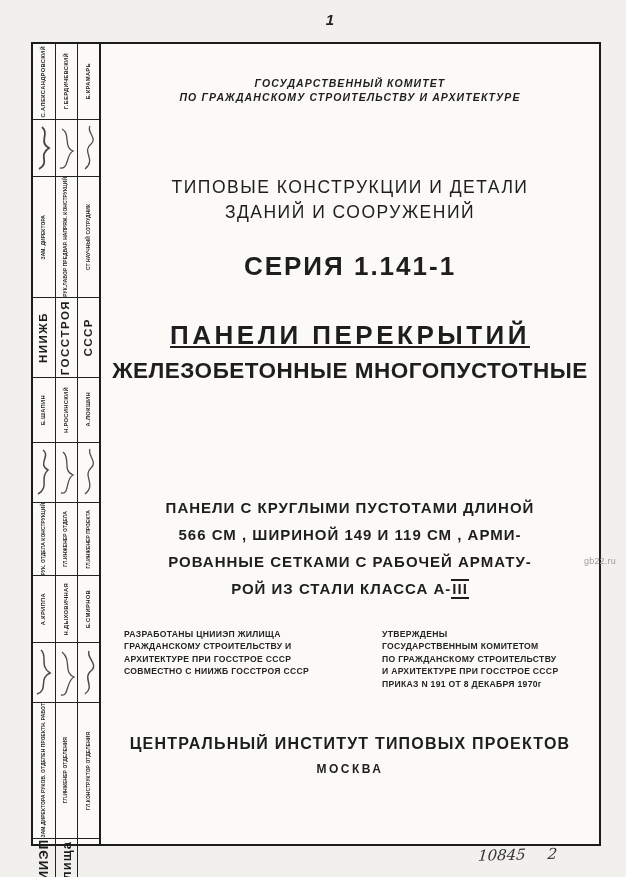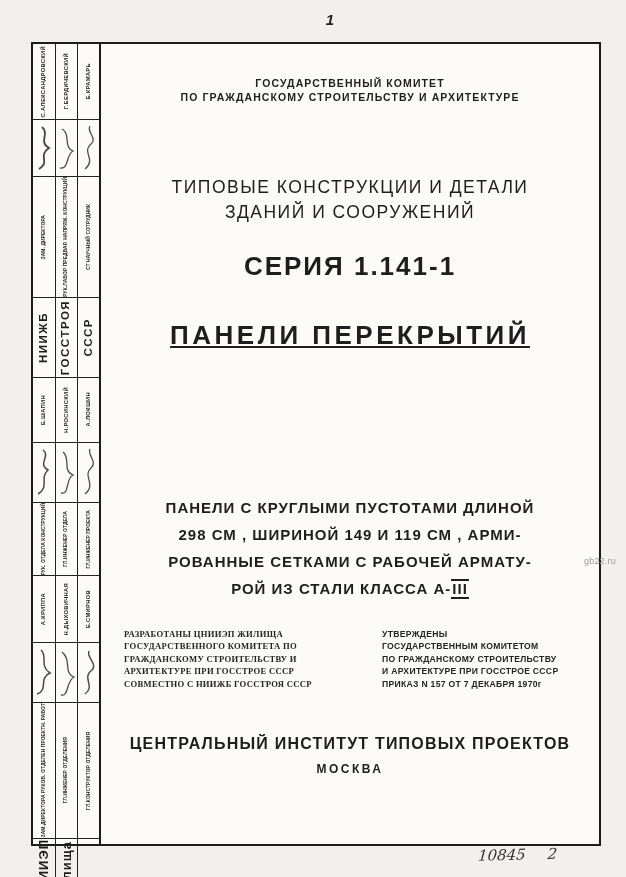--- a/index.html
+++ b/index.html
@@ -39,31 +39,31 @@
     text-align:center; line-height:1.18;
   }
   .nm { font-size:5.8px; font-weight:700; letter-spacing:.3px; }
   .tt { font-size:4.9px; font-weight:700; letter-spacing:.1px; color:#2a2a2a; }
   .og { font-size:11.5px; font-weight:700; letter-spacing:1.5px; }
   .og2 { font-size:13px; font-weight:700; letter-spacing:1px; }
   .sigsvg { opacity:.85; }
   
   .content { position:absolute; left:68px; top:0; right:0; bottom:0; }
   .blk { position:absolute; left:0; width:100%; text-align:center; }
-  .hdr  { font-size:10.5px; font-weight:700; letter-spacing:1.1px; line-height:14px; }
+  .hdr  { font-size:10.5px; font-weight:700; letter-spacing:1.1px; line-height:14px;font-style:italic; }
   .t1   { font-size:17.5px; font-weight:400; letter-spacing:1.5px; line-height:25px; }
   .ser  { font-size:26px; font-weight:700; letter-spacing:2px; }
   .sub1 { font-size:26px; font-weight:700; letter-spacing:3.5px; line-height:37px;text-decoration:underline; }
   .sub2 { font-size:22.5px; font-weight:700; letter-spacing:.5px; line-height:34px; }
   .iss  { font-size:15px; font-weight:700; letter-spacing:3px; }
   .dsc  { font-size:15px; font-weight:700; letter-spacing:1px; line-height:27px; }
   .roman{ border-top:2px solid #1e1e1e; border-bottom:2px solid #1e1e1e;
           padding:0 1px; letter-spacing:1px; line-height:1.05; display:inline-block; }
   .cols { position:absolute; top:584px; left:0; width:100%; }
-  .colL { position:absolute; left:23px;  width:252px; text-align:left;font-family:Liberation Serif, serif; }
+  .colL { position:absolute; left:23px;  width:252px; text-align:left; }
   .colR { position:absolute; left:281px; width:224px; text-align:left; }
   .sml  { font-size:8.6px; font-weight:700; letter-spacing:.3px; line-height:12.4px; color:#242424; }
   .pub  { font-size:16px; font-weight:700; letter-spacing:1.2px; }
   .city { font-size:12px; font-weight:700; letter-spacing:2.5px; margin-top:9px; }
   
   .handwr {
     position:absolute; top:845px; left:478px; width:130px;
     font-family:"DejaVu Serif", serif; font-style:italic;
     font-size:15px; color:#333; display:flex; gap:22px;
     transform:rotate(-1.5deg) skewX(-6deg);
@@ -242,44 +242,44 @@
 
     <div class="blk" style="top:131px">
       <div class="t1">ТИПОВЫЕ КОНСТРУКЦИИ И ДЕТАЛИ</div>
       <div class="t1">ЗДАНИЙ И СООРУЖЕНИЙ</div>
     </div>
 
     <div class="blk ser" style="top:207px">СЕРИЯ 1.141-1</div>
 
     <div class="blk" style="top:273px">
       <div class="sub1">ПАНЕЛИ  ПЕРЕКРЫТИЙ</div>
+      <div class="sub2">ЖЕЛЕЗОБЕТОННЫЕ МНОГОПУСТОТНЫЕ</div>
     </div>
 
 
     <div class="blk" style="top:450px">
       <div class="dsc">ПАНЕЛИ С КРУГЛЫМИ ПУСТОТАМИ ДЛИНОЙ</div>
-      <div class="dsc">298 СМ , ШИРИНОЙ  149 И  119 СМ , АРМИ-</div>
+      <div class="dsc">566 СМ , ШИРИНОЙ  149 И  119 СМ , АРМИ-</div>
       <div class="dsc">РОВАННЫЕ СЕТКАМИ С РАБОЧЕЙ АРМАТУ-</div>
       <div class="dsc"><span>РОЙ ИЗ СТАЛИ КЛАССА А-</span><span class="roman">III</span></div>
     </div>
 
     <div class="cols">
       <div class="colL">
         <div class="sml">РАЗРАБОТАНЫ ЦНИИЭП ЖИЛИЩА</div>
-        <div class="sml">ГОСУДАРСТВЕННОГО  КОМИТЕТА  ПО</div>
         <div class="sml">ГРАЖДАНСКОМУ СТРОИТЕЛЬСТВУ И</div>
         <div class="sml">АРХИТЕКТУРЕ ПРИ ГОССТРОЕ СССР</div>
         <div class="sml">СОВМЕСТНО С НИИЖБ ГОССТРОЯ СССР</div>
       </div>
       <div class="colR">
         <div class="sml">УТВЕРЖДЕНЫ</div>
         <div class="sml">ГОСУДАРСТВЕННЫМ КОМИТЕТОМ</div>
         <div class="sml">ПО ГРАЖДАНСКОМУ СТРОИТЕЛЬСТВУ</div>
         <div class="sml">И АРХИТЕКТУРЕ  ПРИ ГОССТРОЕ СССР</div>
-        <div class="sml">ПРИКАЗ N 157 ОТ 7 ДЕКАБРЯ  1970г</div>
+        <div class="sml">ПРИКАЗ N 191 ОТ 8 ДЕКАБРЯ  1970г</div>
       </div>
     </div>
 
     <div class="blk" style="top:691px">
       <div class="pub">ЦЕНТРАЛЬНЫЙ  ИНСТИТУТ  ТИПОВЫХ  ПРОЕКТОВ</div>
       <div class="city">МОСКВА</div>
     </div>
 
   </div>
 </div>

